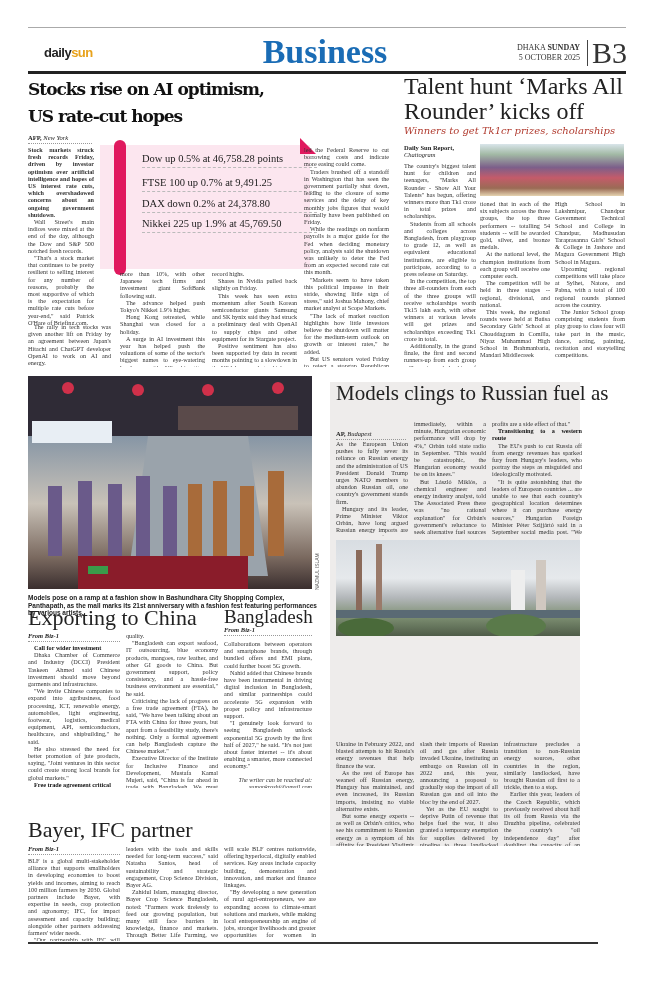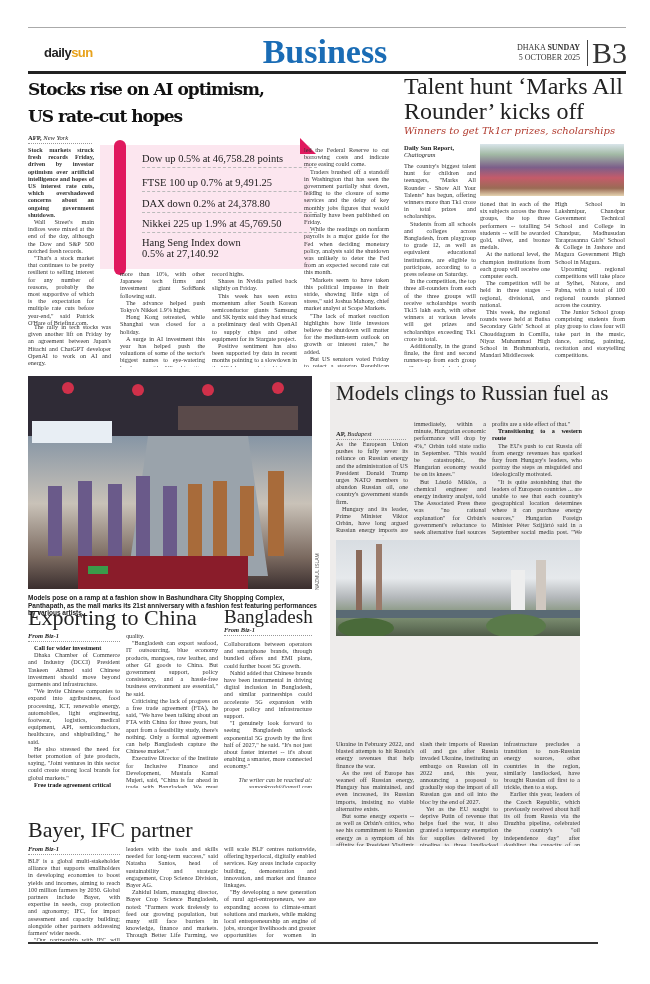--- a/index.html
+++ b/index.html
@@ -65,21 +65,20 @@
 <div class="abs col" style="left:28px;top:323px;width:83px;height:44px">
   <p>The rally in tech stocks was given another lift on Friday by an agreement between Japan's Hitachi and ChatGPT developer OpenAI to work on AI and energy.</p>
   <p>Shares in Hitachi jumped</p>
 </div>
 
 <div class="abs box-wrap">
   <div class="item" style="top:8px"><span class="dot"></span><span>Dow up 0.5% at 46,758.28 points</span></div>
   <div class="item" style="top:32px"><span class="dot"></span><span>FTSE 100 up 0.7% at 9,491.25</span></div>
   <div class="item" style="top:53px"><span class="dot"></span><span>DAX down 0.2% at 24,378.80</span></div>
   <div class="item" style="top:73px"><span class="dot"></span><span>Nikkei 225 up 1.9% at 45,769.50</span></div>
-  <div class="item" style="top:92px;border-bottom:none;width:120px"><span class="dot"></span><span>Hang Seng Index down 0.5% at 27,140.92</span></div>
 </div>
 <div class="abs spine"></div>
 <div class="abs" style="left:114px;top:146px;width:12px;height:124px;"></div>
 <div class="abs" style="left:300px;top:138px;width:0;height:0;border-left:16px solid transparent;border-bottom:16px solid #e0195e;transform:rotate(90deg)"></div>
 
 <div class="abs col" style="left:120px;top:270px;width:85px;height:97px">
   <p class="first">more than 10%, with other Japanese tech firms and investment giant SoftBank following suit.</p>
   <p>The advance helped push Tokyo's Nikkei 1.9% higher.</p>
   <p>Hong Kong retreated, while Shanghai was closed for a holiday.</p>
   <p>A surge in AI investment this year has helped push the valuations of some of the sector's biggest names to eye-watering levels -- with US chip titan Nvidia topping US$4 trillion -- and several stock markets to</p>

